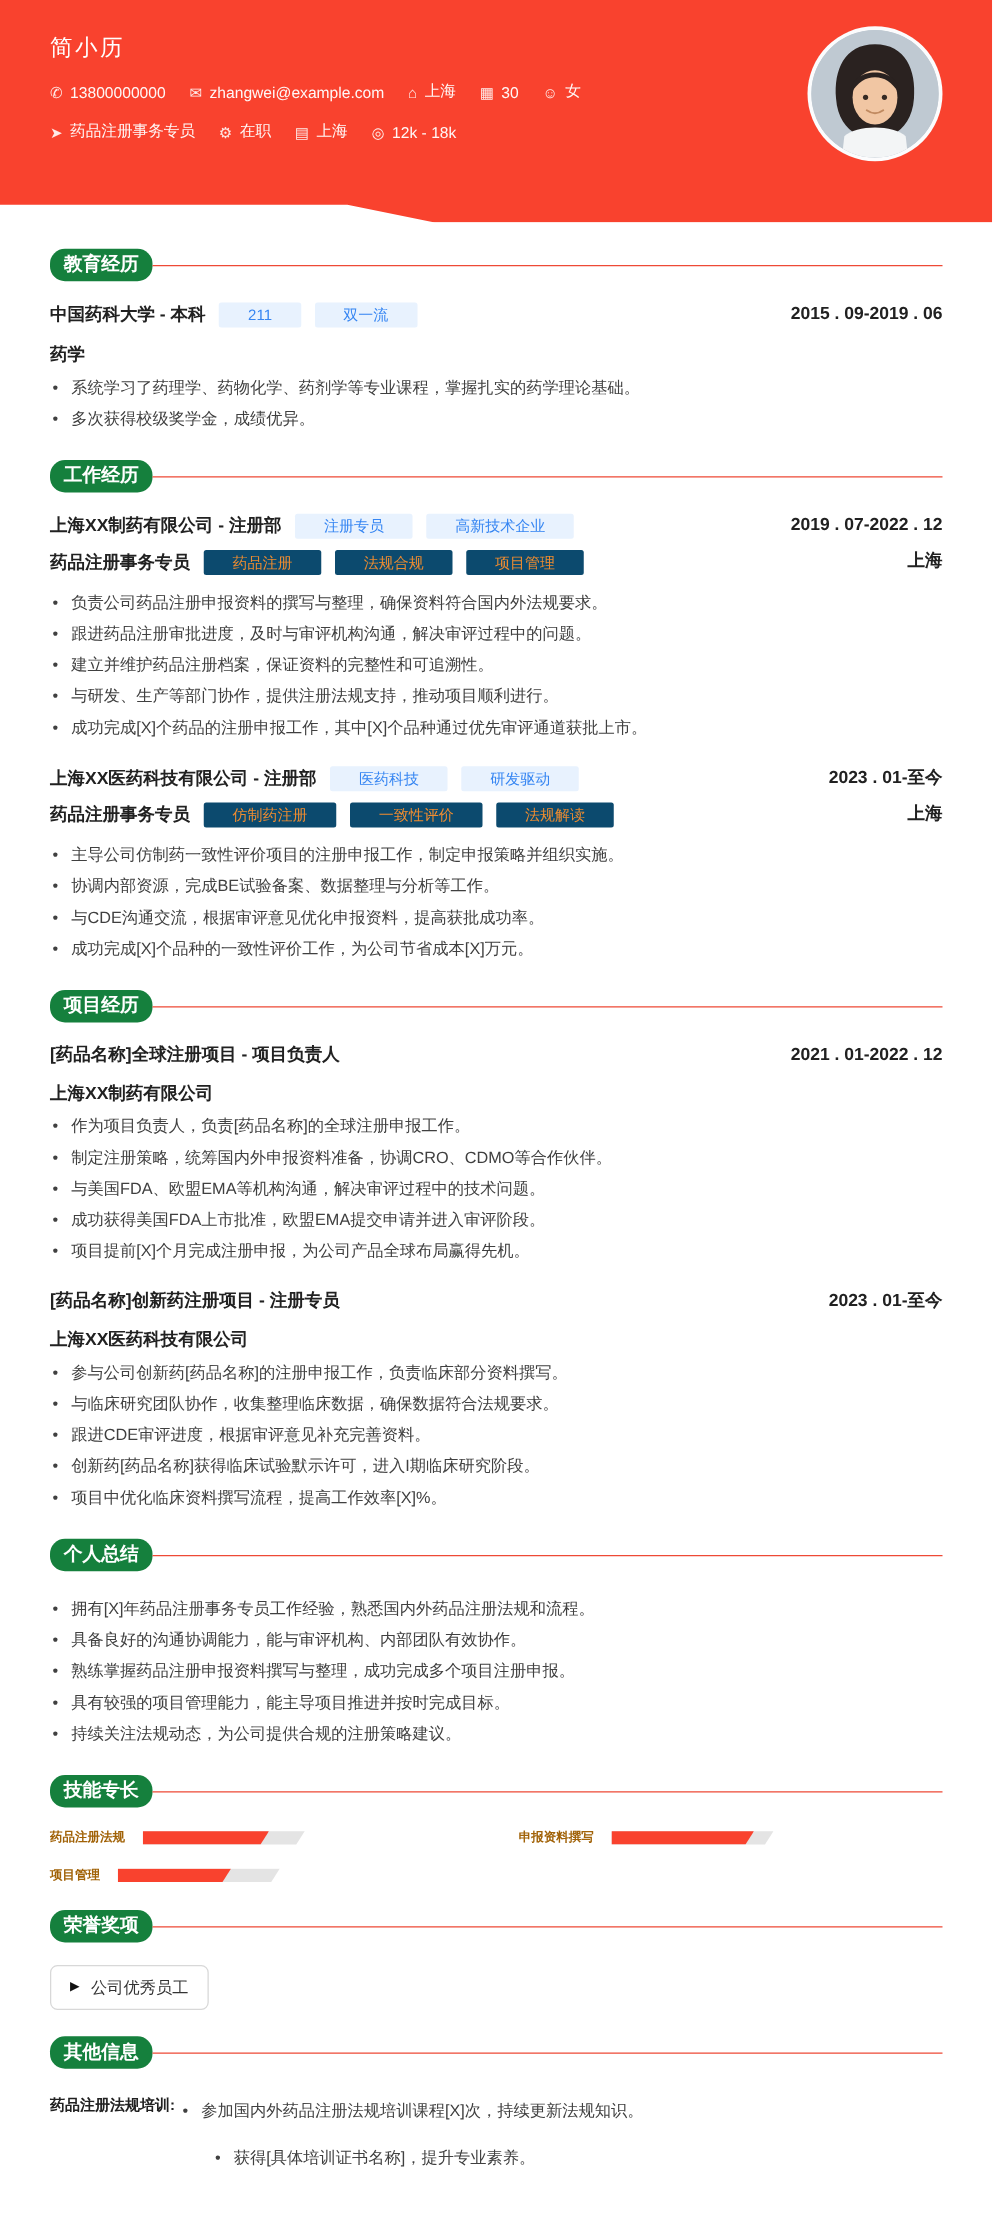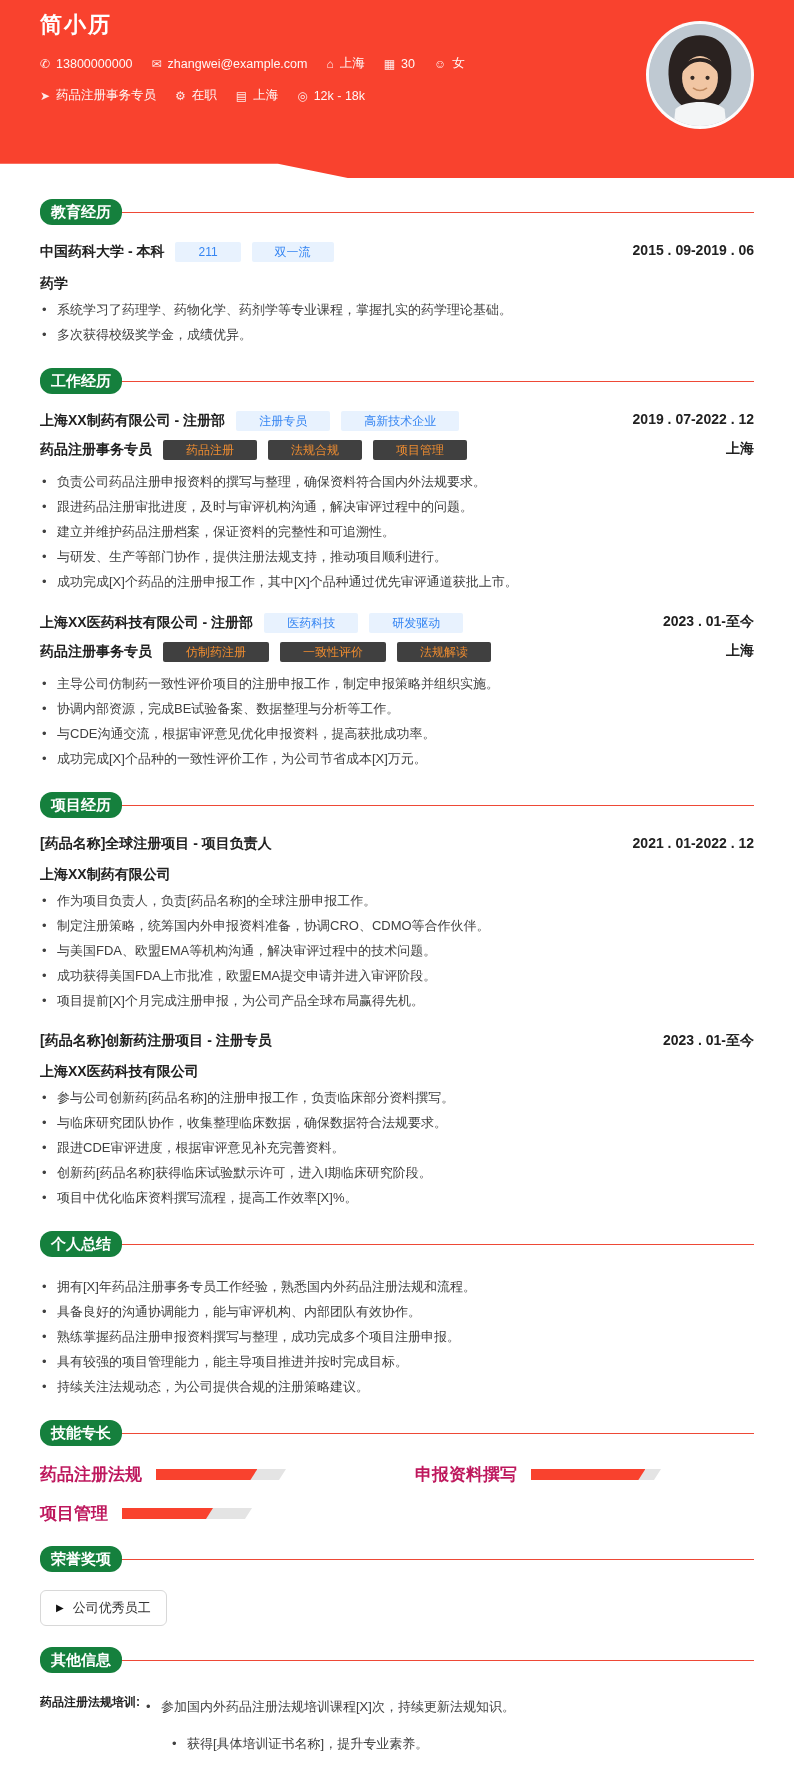--- a/index.html
+++ b/index.html
@@ -9,21 +9,21 @@
     font-family:"Liberation Sans","DejaVu Sans",sans-serif; color:#262626;
     position:relative; overflow:hidden;
   }
 
   
   .hero {
     position:relative; height:178px; background:#f9422e; color:#fff;
     padding:0 40px;
     clip-path:polygon(0 0, 100% 0, 100% 100%, 43.8% 100%, 35% 92%, 0 92%);
   }
-  .hero h1 { margin:0; padding-top:10px; font-size:22px; font-weight:700; letter-spacing:2px; }
+  .hero h1 { margin:0; padding-top:26px; font-size:18px; font-weight:400; letter-spacing:2px; }
   .c-row { display:flex; align-items:center; gap:19px; margin-top:15px;
            font-size:12.5px; color:rgba(255,255,255,.96); }
   .c-item { display:flex; align-items:center; gap:6px; white-space:nowrap; }
   .ico { font-size:12px; opacity:.92; line-height:1; }
   .avatar {
     position:absolute; top:21px; right:40px; width:108px; height:108px;
     border-radius:50%; border:3px solid rgba(255,255,255,.95);
     overflow:hidden; background:#bfc9d2;
   }
   .avatar svg { display:block; width:100%; height:100%; }
@@ -35,33 +35,33 @@
   .sec-badge { background:#15803d; color:#fff; font-size:15px; font-weight:700;
                padding:4px 11px; border-radius:12px; line-height:18px; white-space:nowrap; }
   .sec-line { flex:1; height:0; border-top:1.5px solid #ee4936; }
 
   .head-row { display:flex; align-items:flex-start; justify-content:space-between; margin-bottom:9px; }
   .hr-left { display:flex; align-items:center; gap:11px; }
   .bold-title { font-size:14px; font-weight:700; color:#212121; }
   .date { font-size:14px; font-weight:700; color:#212121; white-space:nowrap; }
   .tag { font-size:12px; padding:2px 23px; border-radius:2px; line-height:16px; white-space:nowrap; }
   .tag.blue   { color:#3585f2; background:#e8f2fe; }
-  .tag.orange { color:#ee8c30; background:#404040; }
+  .tag.orange { color:#ee8c30; background:#0c4a6e; }
 
   .major { font-size:14px; font-weight:700; color:#212121; margin:13px 0 4px; }
 
   ul.bullets { list-style:none; margin:4px 0 0; padding:0; }
   .bullets li { position:relative; padding-left:17px; font-size:13px; line-height:25px; color:#404040; }
   .bullets li::before { content:"•"; position:absolute; left:2px; top:0; color:#404040; }
 
   .entry + .entry { margin-top:19px; }
 
   .skills-grid { display:grid; grid-template-columns:1fr 1fr; row-gap:16px; column-gap:36px; margin-top:2px; }
   .skill { display:flex; align-items:center; }
-  .skill-name { font-size:17px; font-weight:700; color:#be185d; margin-right:14px; white-space:nowrap; }
+  .skill-name { font-size:10px; font-weight:700; color:#a16207; margin-right:14px; white-space:nowrap; }
   .skill-bar { width:130px; height:11px; background:#e4e4e4;
                clip-path:polygon(0 0, 100% 0, calc(100% - 7px) 100%, 0 100%); }
   .skill-fill { display:block; height:100%; background:#f9422e;
                clip-path:polygon(0 0, 100% 0, calc(100% - 7px) 100%, 0 100%); }
 
   .chip { display:inline-flex; align-items:center; gap:9px; border:1px solid #d8d8d8;
           border-radius:6px; padding:8px 15px; font-size:13px; color:#333; background:#fff; margin-top:1px; }
   .chip-icon { font-size:10px; line-height:1; color:#111; }
 
   .info-row { display:flex; align-items:flex-start; margin-top:2px; }

